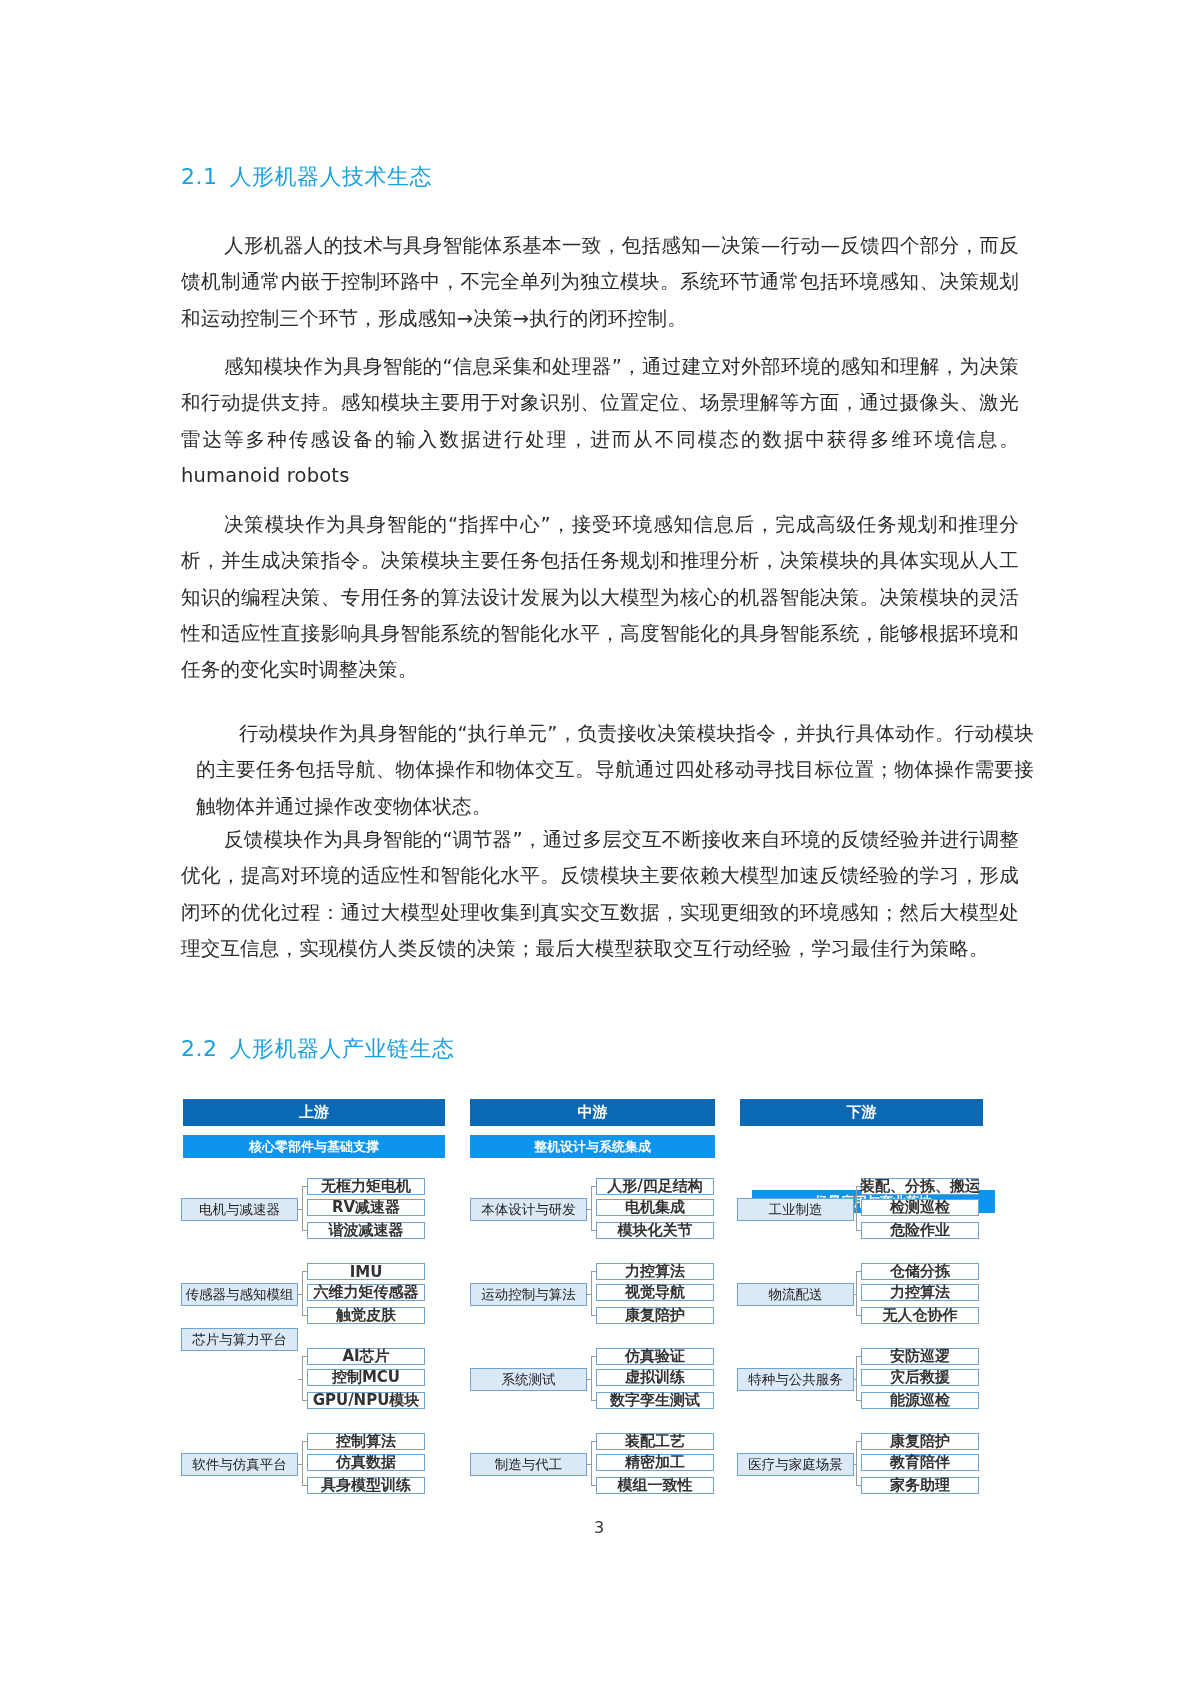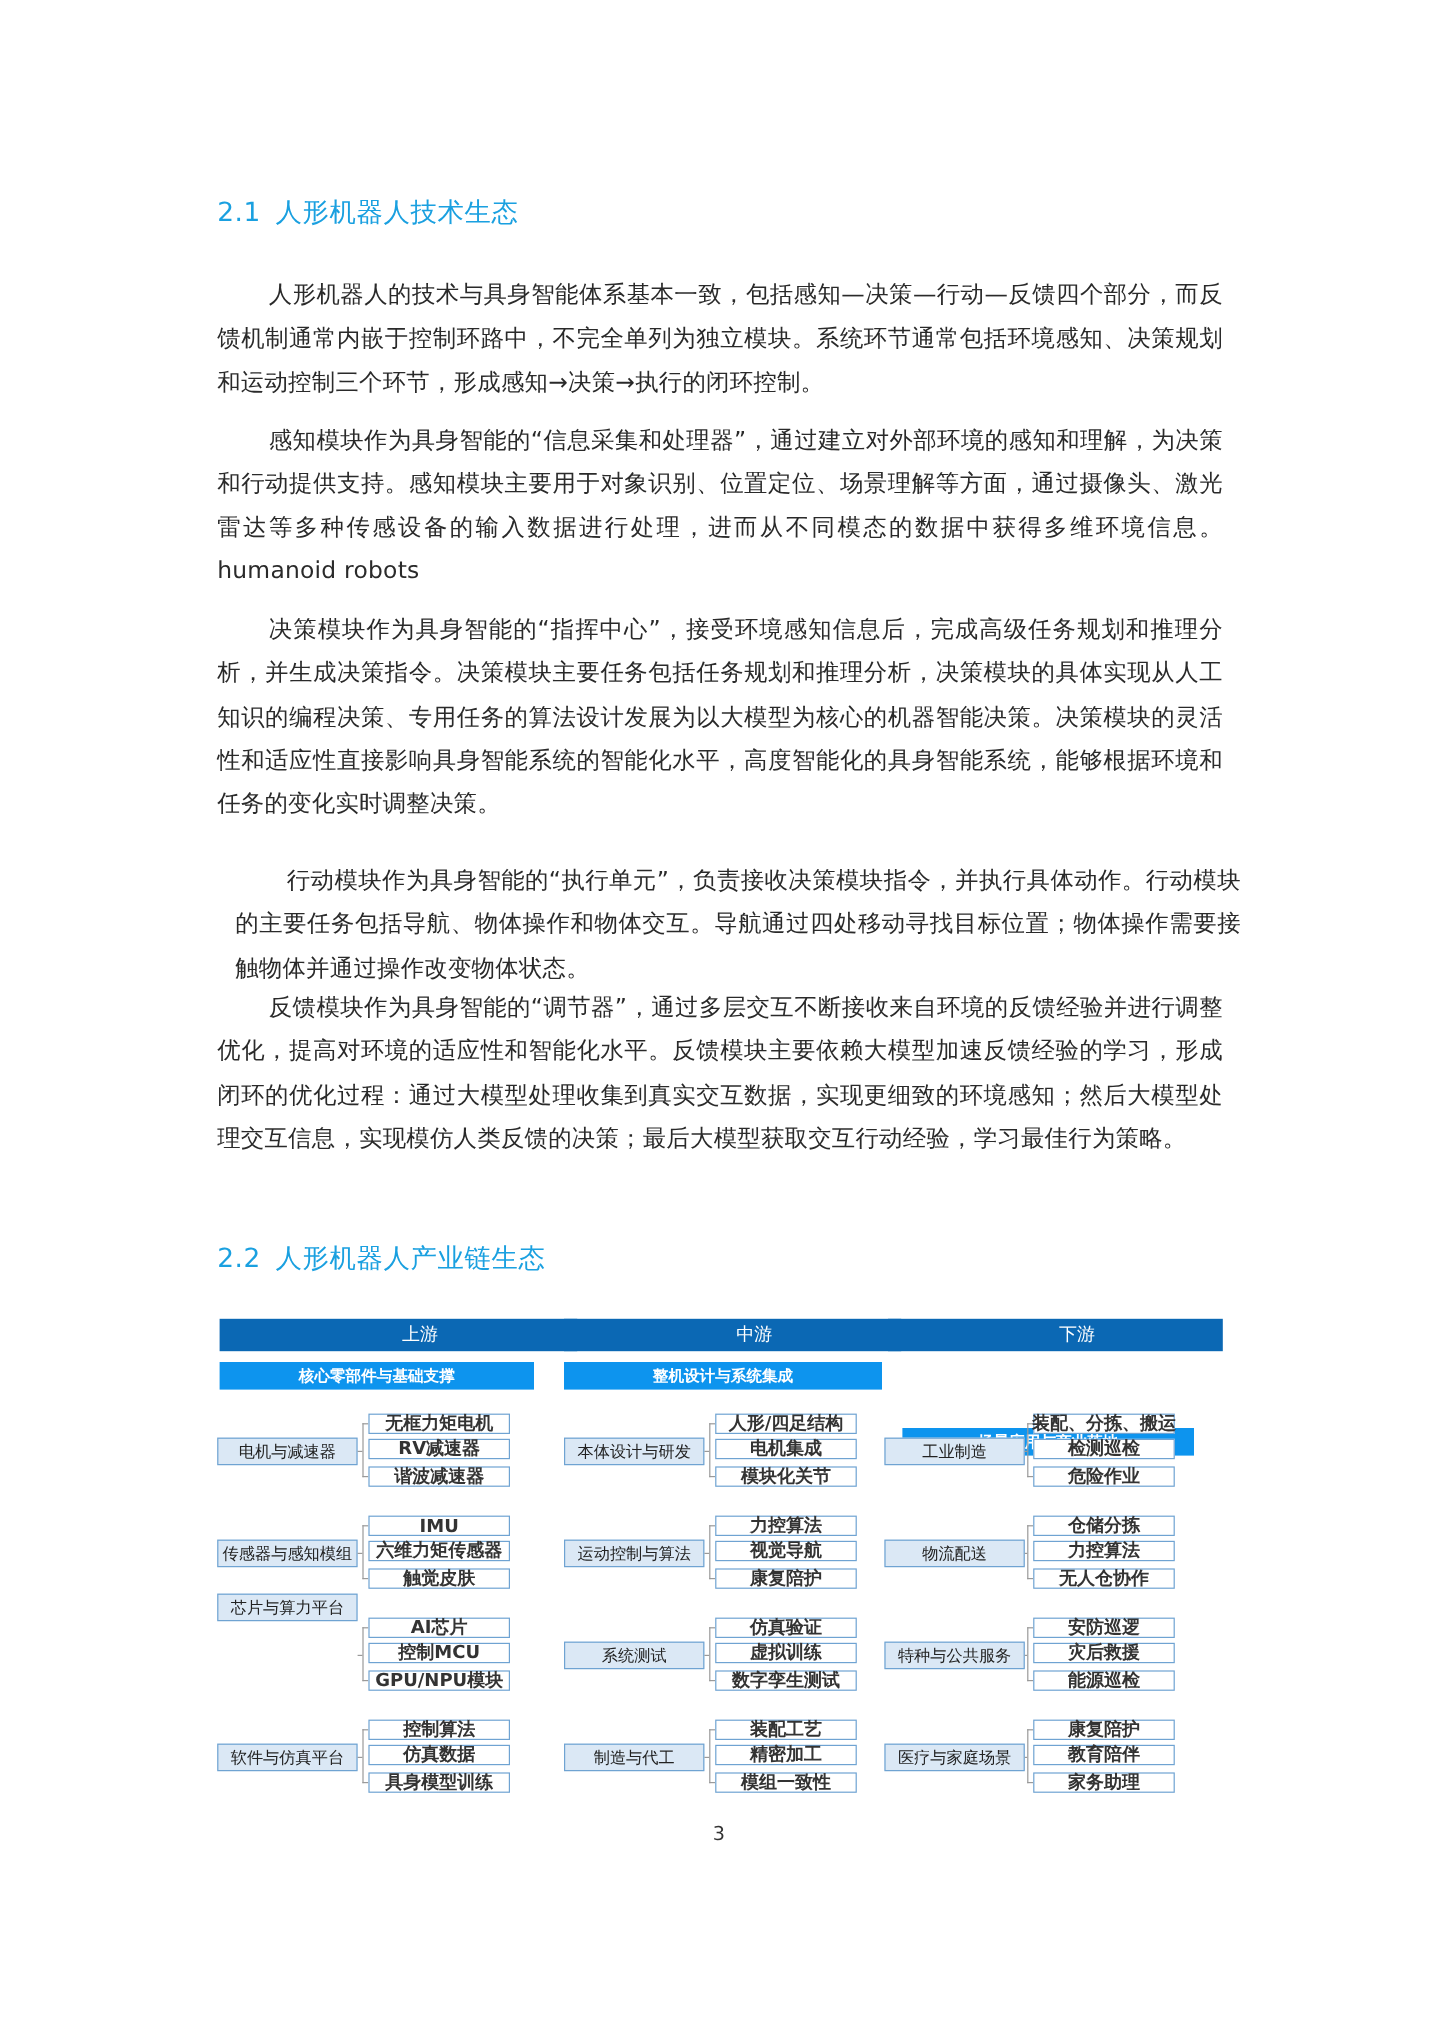--- a/index.html
+++ b/index.html
@@ -3,22 +3,22 @@
 <meta charset="utf-8">
 <style>
   html, body { margin: 0; padding: 0; background: #ffffff; }
   body { width: 1200px; height: 1698px; position: relative; overflow: hidden;
          font-family: "DejaVu Sans", "Liberation Sans", sans-serif; color: #222; }
   .h2 { position: absolute; left: 181px; font-size: 22px; font-weight: normal; color: #1aa0e0; letter-spacing: 0.5px; }
   .h2 .num { margin-right: 12px; }
   .para { position: absolute; left: 181px; width: 838px; font-size: 19.5px; line-height: 36.3px;
           text-indent: 43px; color: #2a2a2a; text-align: justify; letter-spacing: 0.2px; }
   .diagram { position: absolute; left: 0; top: 0; width: 1200px; height: 1698px; }
-  .colhead { position: absolute; height: 27px; background: #0b68b4; color: #fff; font-weight: normal;
-             font-size: 15px; display: flex; align-items: center; justify-content: center; padding-left: 36px; }
+  .colhead { position: absolute; height: 27px; background: #0b68b4; color: #fff; font-weight: bold;
+             font-size: 15px; display: flex; align-items: center; justify-content: center; }
   .colsub { position: absolute; height: 23px; background: #0d94ee; color: #fff; font-weight: bold;
             font-size: 13px; display: flex; align-items: center; justify-content: center; }
   .main-box { position: absolute; width: 117px; height: 23px; background: #dbe8f5; border: 1.5px solid #6fa3d2;
               box-sizing: border-box; font-size: 13.5px; font-weight: normal; color: #222;
               display: flex; align-items: center; justify-content: center; white-space: nowrap; }
   .sub-box { position: absolute; width: 118px; height: 17px; background: #fff; border: 1.5px solid #6fa3d2;
              box-sizing: border-box; font-size: 15px; font-weight: bold; color: #333;
              display: flex; align-items: center; justify-content: center; white-space: nowrap; }
   .bracket { position: absolute; width: 5px; border-left: 1px solid #9a9a9a; border-top: 1px solid #9a9a9a;
              border-bottom: 1px solid #9a9a9a; box-sizing: border-box; }
@@ -63,21 +63,21 @@
     <div class="sub-box" style="left: 307px; top: 1348px;">AI芯片</div>
     <div class="sub-box" style="left: 307px; top: 1369px;">控制MCU</div>
     <div class="sub-box" style="left: 307px; top: 1392px;">GPU/NPU模块</div>
     <div class="main-box" style="left: 181px; top: 1453px;">软件与仿真平台</div>
     <div class="bracket" style="left: 302px; top: 1441px; height: 45px;"></div>
     <div class="tick" style="left: 298px; top: 1464px; width: 4px;"></div>
     <div class="sub-box" style="left: 307px; top: 1433px;">控制算法</div>
     <div class="sub-box" style="left: 307px; top: 1454px;">仿真数据</div>
     <div class="sub-box" style="left: 307px; top: 1477px;">具身模型训练</div>
     <div class="colhead" style="left: 470px; top: 1099px; width: 245px;">中游</div>
-    <div class="colsub" style="left: 470px; top: 1135px; width: 265px;">整机设计与系统集成</div>
+    <div class="colsub" style="left: 470px; top: 1135px; width: 245px;">整机设计与系统集成</div>
     <div class="main-box" style="left: 470px; top: 1198px;">本体设计与研发</div>
     <div class="bracket" style="left: 591px; top: 1186px; height: 45px;"></div>
     <div class="tick" style="left: 587px; top: 1209px; width: 4px;"></div>
     <div class="sub-box" style="left: 596px; top: 1178px;">人形/四足结构</div>
     <div class="sub-box" style="left: 596px; top: 1199px;">电机集成</div>
     <div class="sub-box" style="left: 596px; top: 1222px;">模块化关节</div>
     <div class="main-box" style="left: 470px; top: 1283px;">运动控制与算法</div>
     <div class="bracket" style="left: 591px; top: 1271px; height: 45px;"></div>
     <div class="tick" style="left: 587px; top: 1294px; width: 4px;"></div>
     <div class="sub-box" style="left: 596px; top: 1263px;">力控算法</div>

